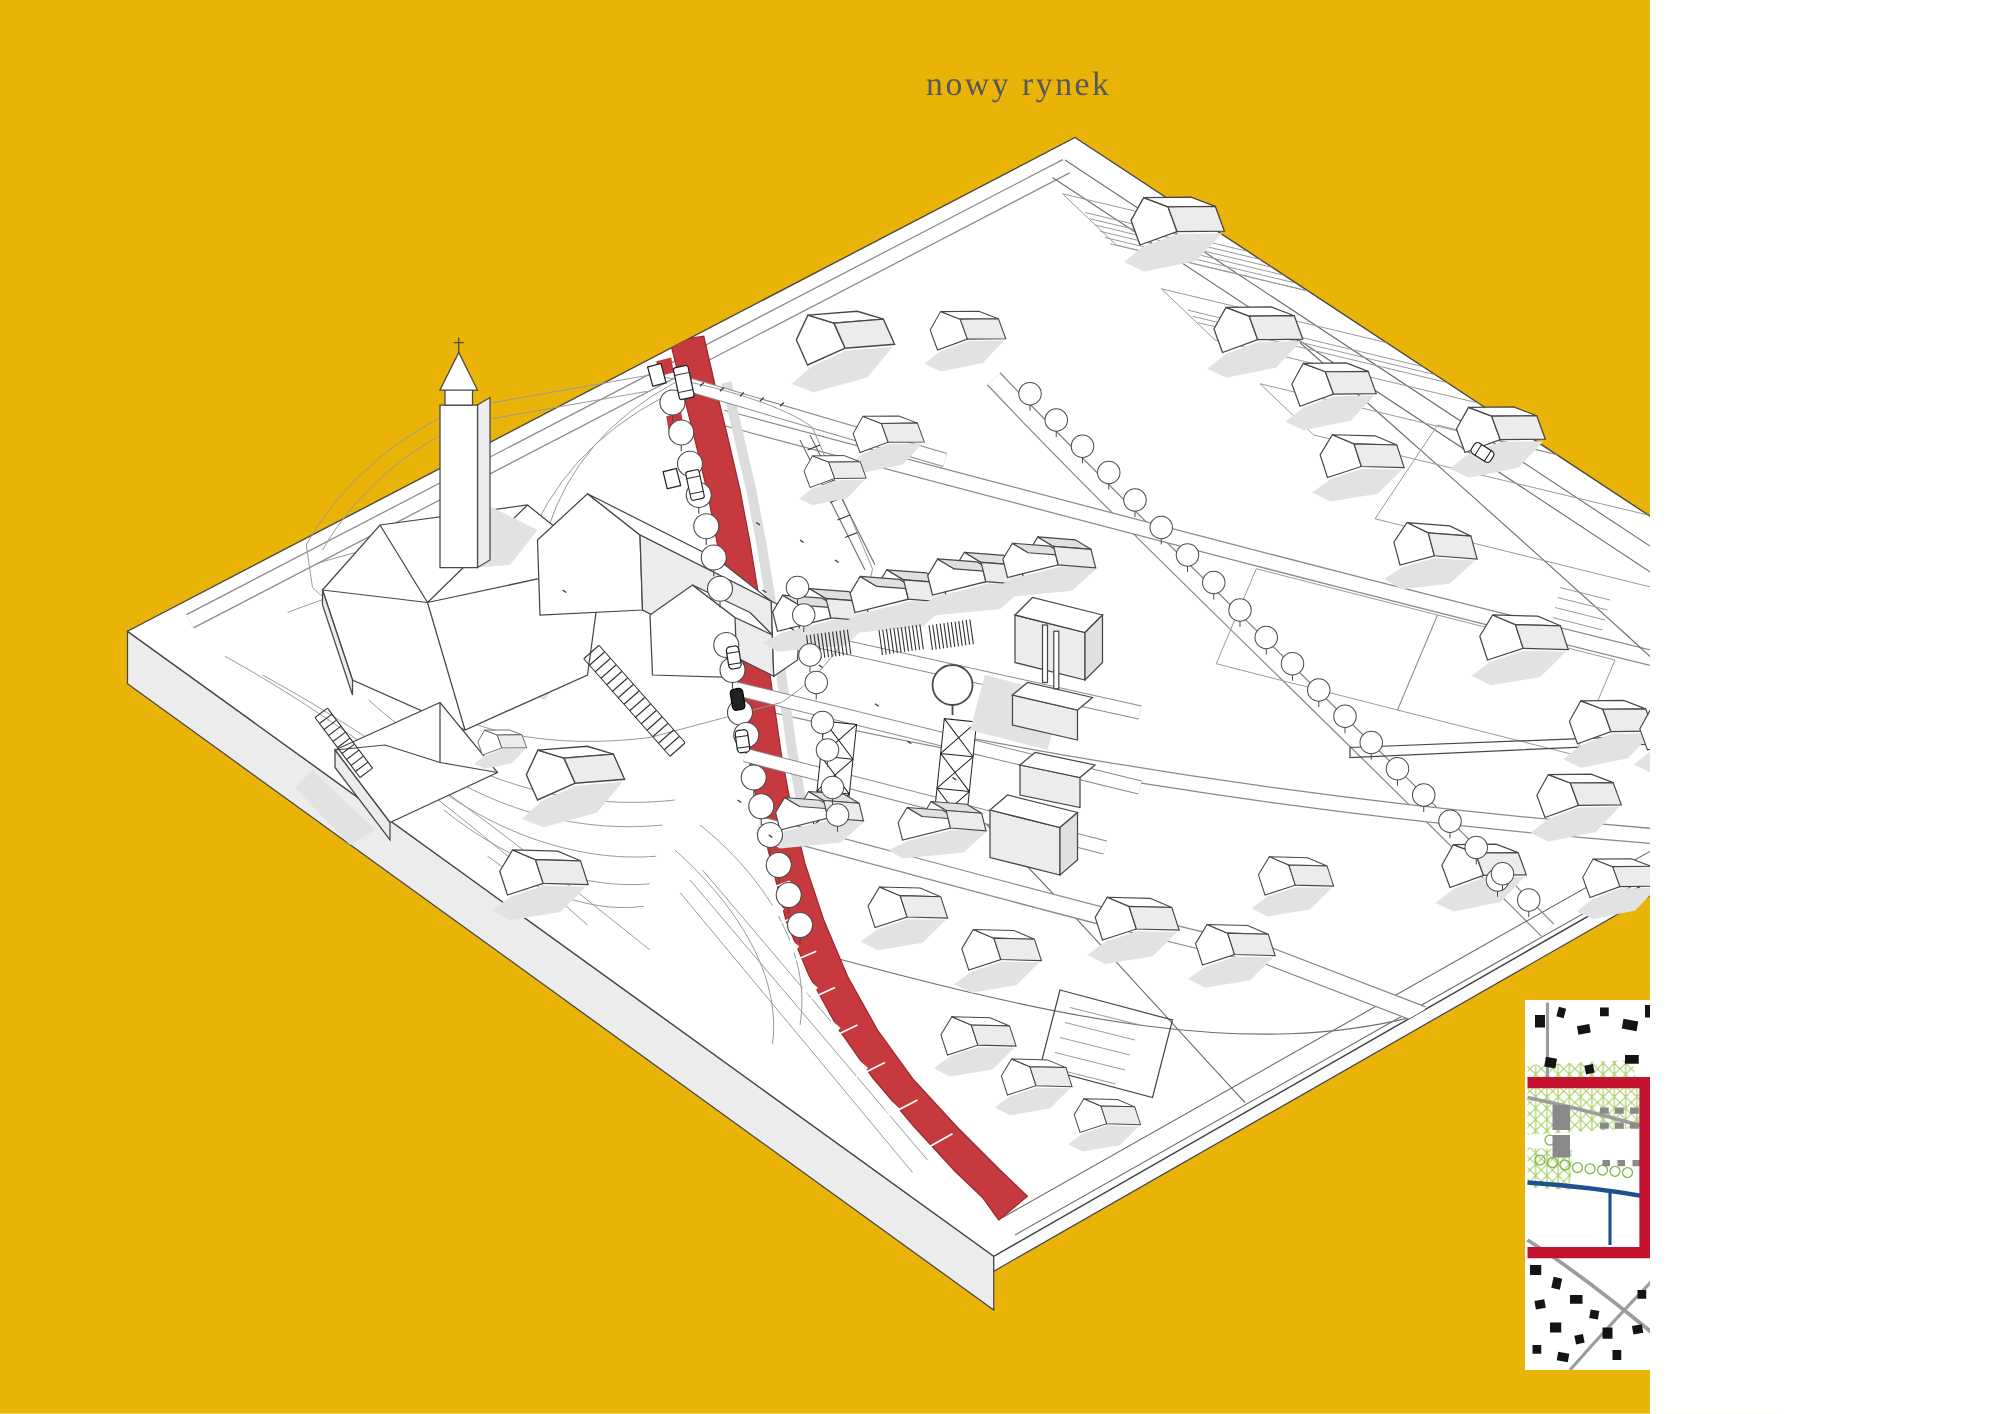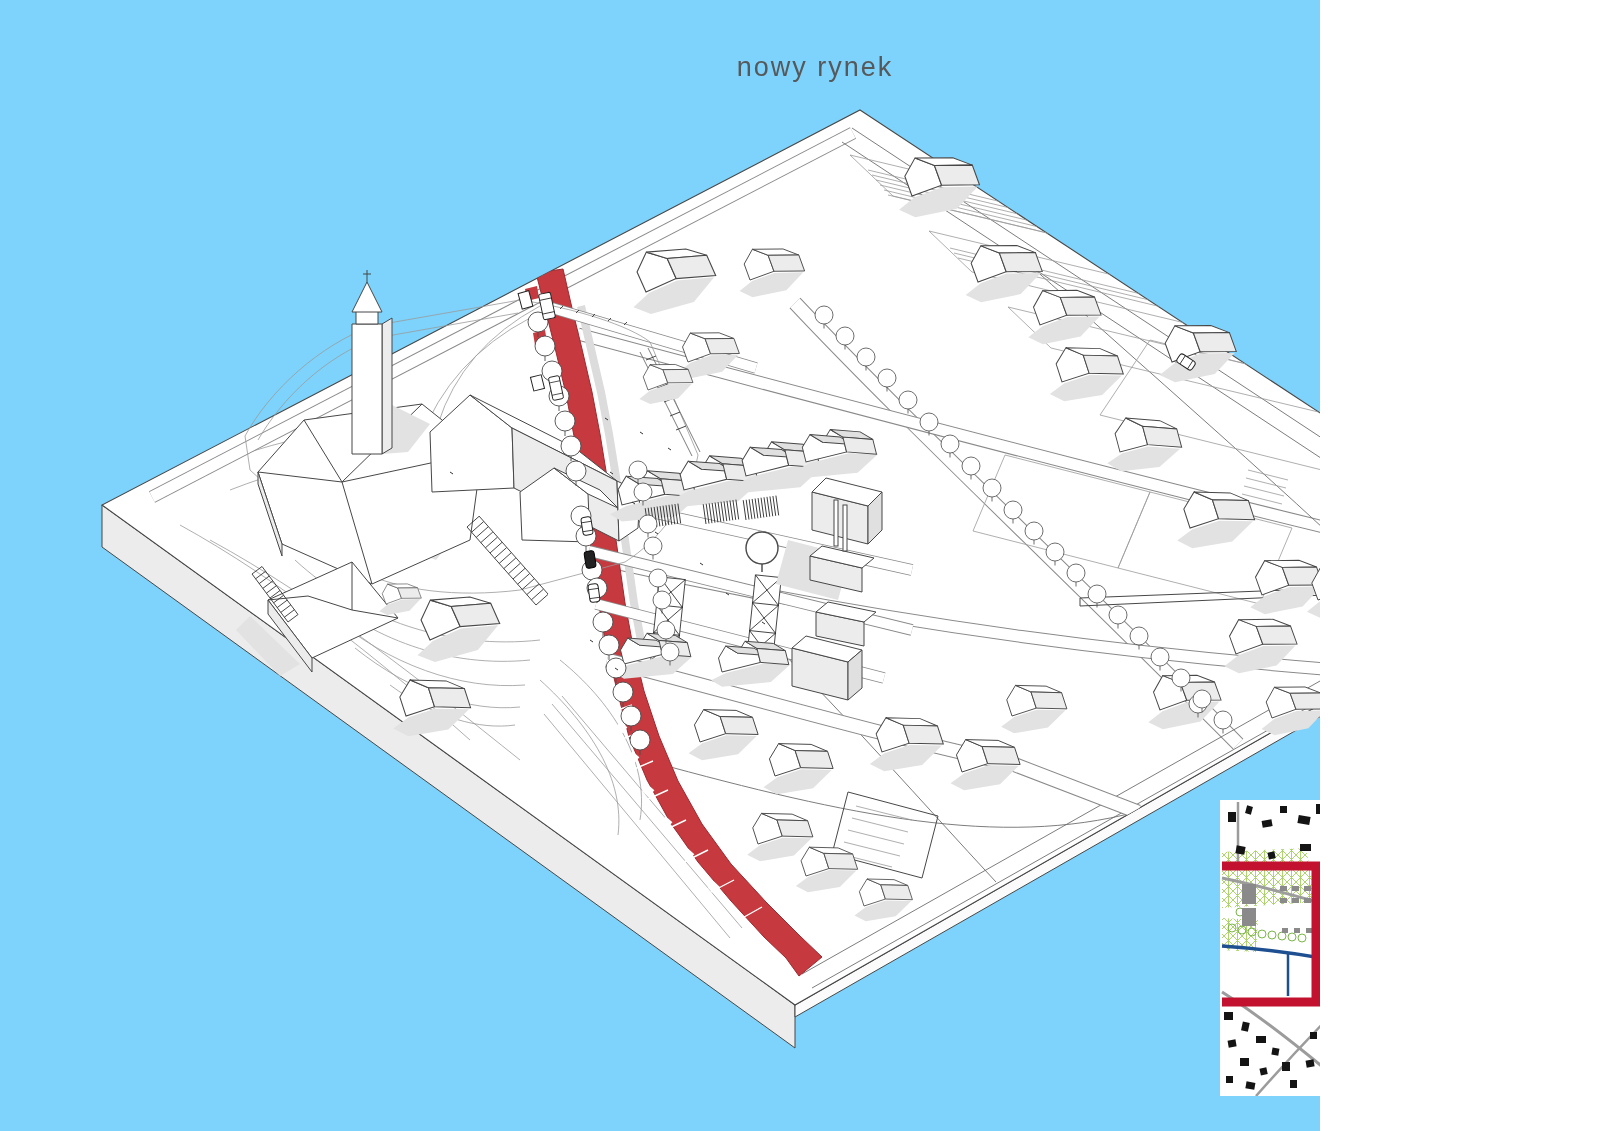--- a/index.html
+++ b/index.html
@@ -1,17 +1,17 @@
 <!DOCTYPE html>
 <html style="--title-gray: #57585a; --accent-red: #c6393f; --accent-red-stroke: #9c2a30; --line-dark: #474747; --shadow-gray: #e2e2e2; --side-gray: #ececec; --inset-frame-red: #c2122f; --inset-road-gray: #9c9c9c; --inset-green: #a5cf60; --inset-blue: #1d4f91; --inset-building-black: #141414; --inset-block-gray: #8a8a8a;"><head>
 <meta charset="utf-8">
 <style>
   html,body{margin:0;padding:0;background:#fff;}
-  #canvas{position:relative;width:1320px;height:1131px;background:#7dd3fc;overflow:hidden;
-          font-family:Liberation Sans, sans-serif;}
+  #canvas{position:relative;width:1320px;height:1131px;background:#eab308;overflow:hidden;
+          font-family:Liberation Serif, serif;}
   #page-title{position:absolute;top:52px;left:815px;transform:translateX(-50%);
               font-size:27px;letter-spacing:2px;color:var(--title-gray,#57585a);font-weight:400;}
   svg{display:block;position:absolute;top:0;left:0;}
   
   .t-face{fill:#fff;stroke:var(--line-dark,#474747);stroke-width:1.1}
   .s-face{fill:var(--side-gray,#ececec);stroke:var(--line-dark,#474747);stroke-width:1}
   .s-face2{fill:#fbfbfb;stroke:var(--line-dark,#474747);stroke-width:1}
   .ln{fill:none;stroke:var(--line-dark,#474747);stroke-width:1}
   .ln2{fill:none;stroke:#9a9a9a;stroke-width:.8}
   .pair{fill:none;stroke:#6e6e6e;stroke-width:.9}

